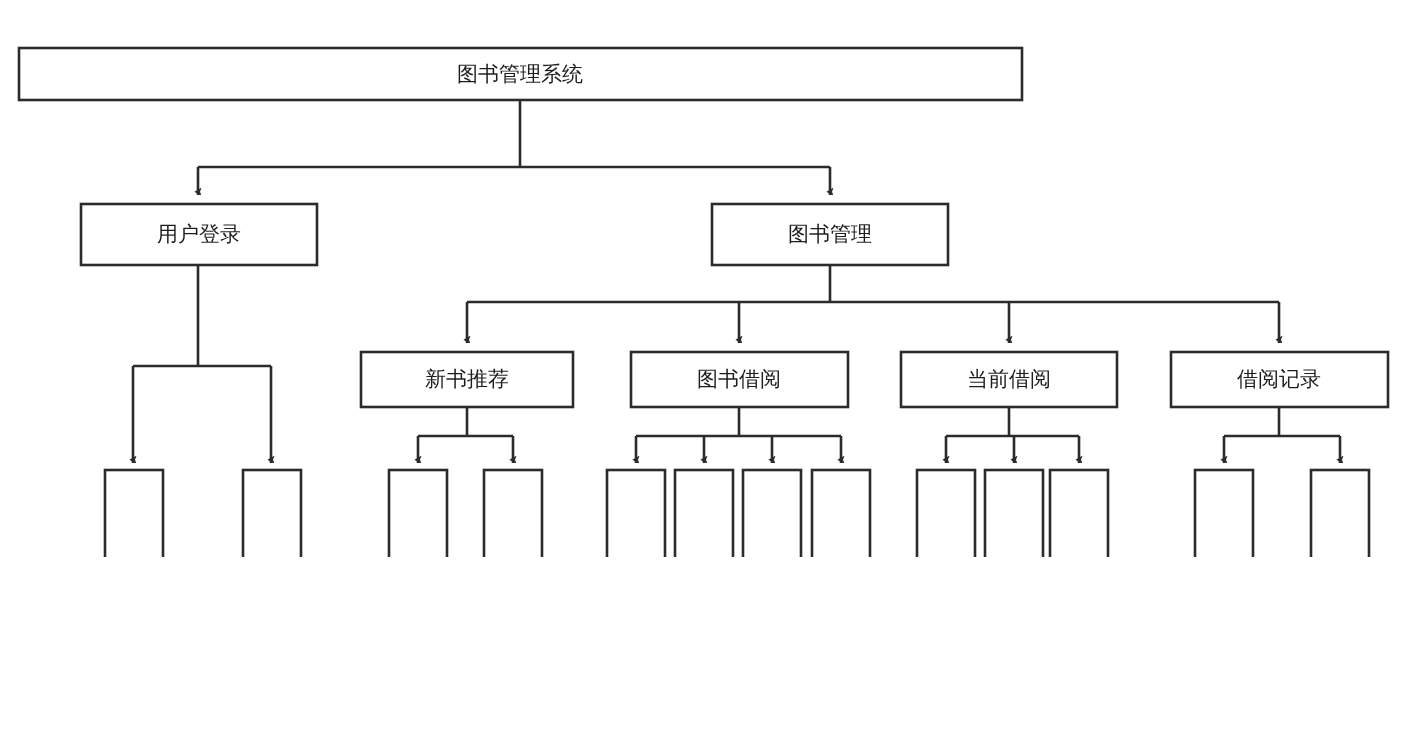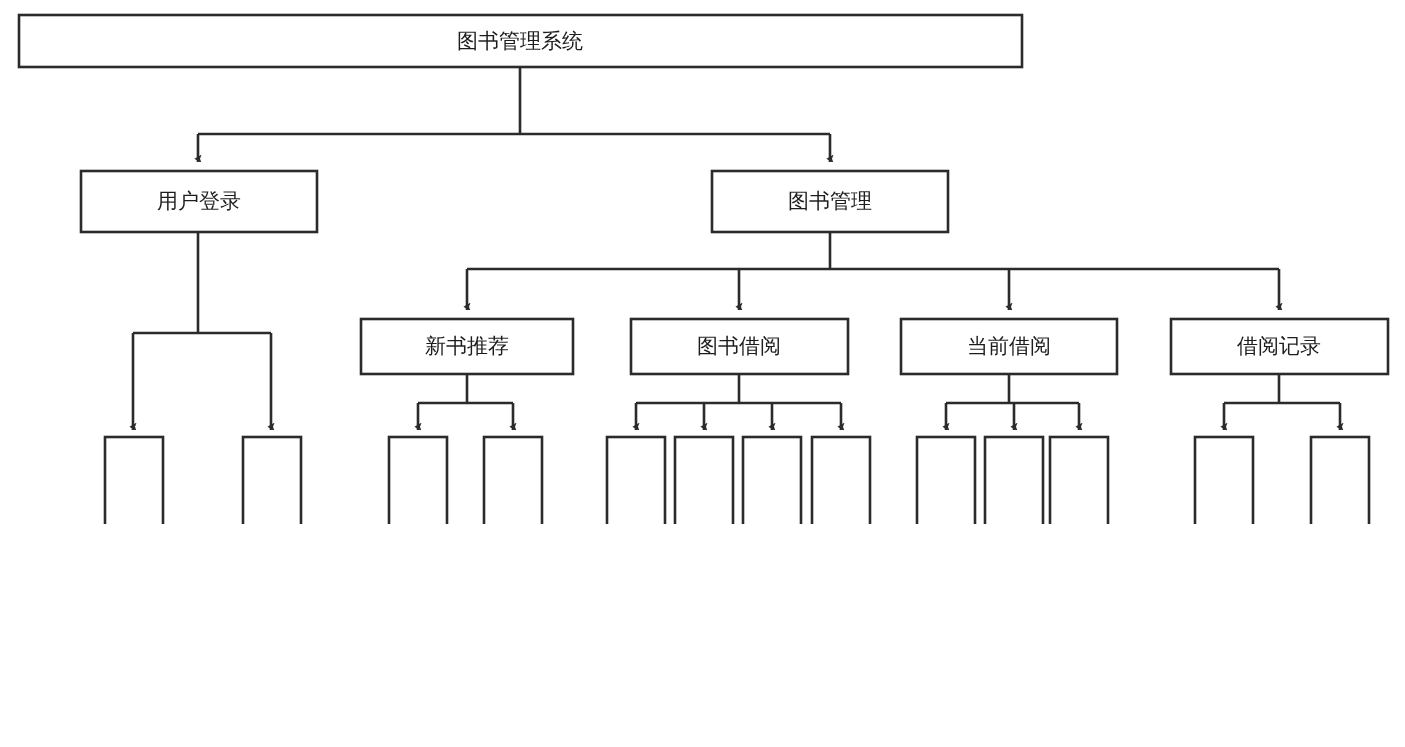--- a/index.html
+++ b/index.html
@@ -10,20 +10,21 @@
   }
   body {
     font-family: "Liberation Sans", "DejaVu Sans", sans-serif;
   }
   #diagram-root {
     position: relative;
     width: 1405px;
     height: 524px;
     background: #ffffff;
     overflow: hidden;
+    margin-top: 33px;
   }
   svg#tree-svg {
     position: absolute;
     top: 0;
     left: 0;
     width: 1405px;
     height: 747px;
     display: block;
   }
   .node-box {

